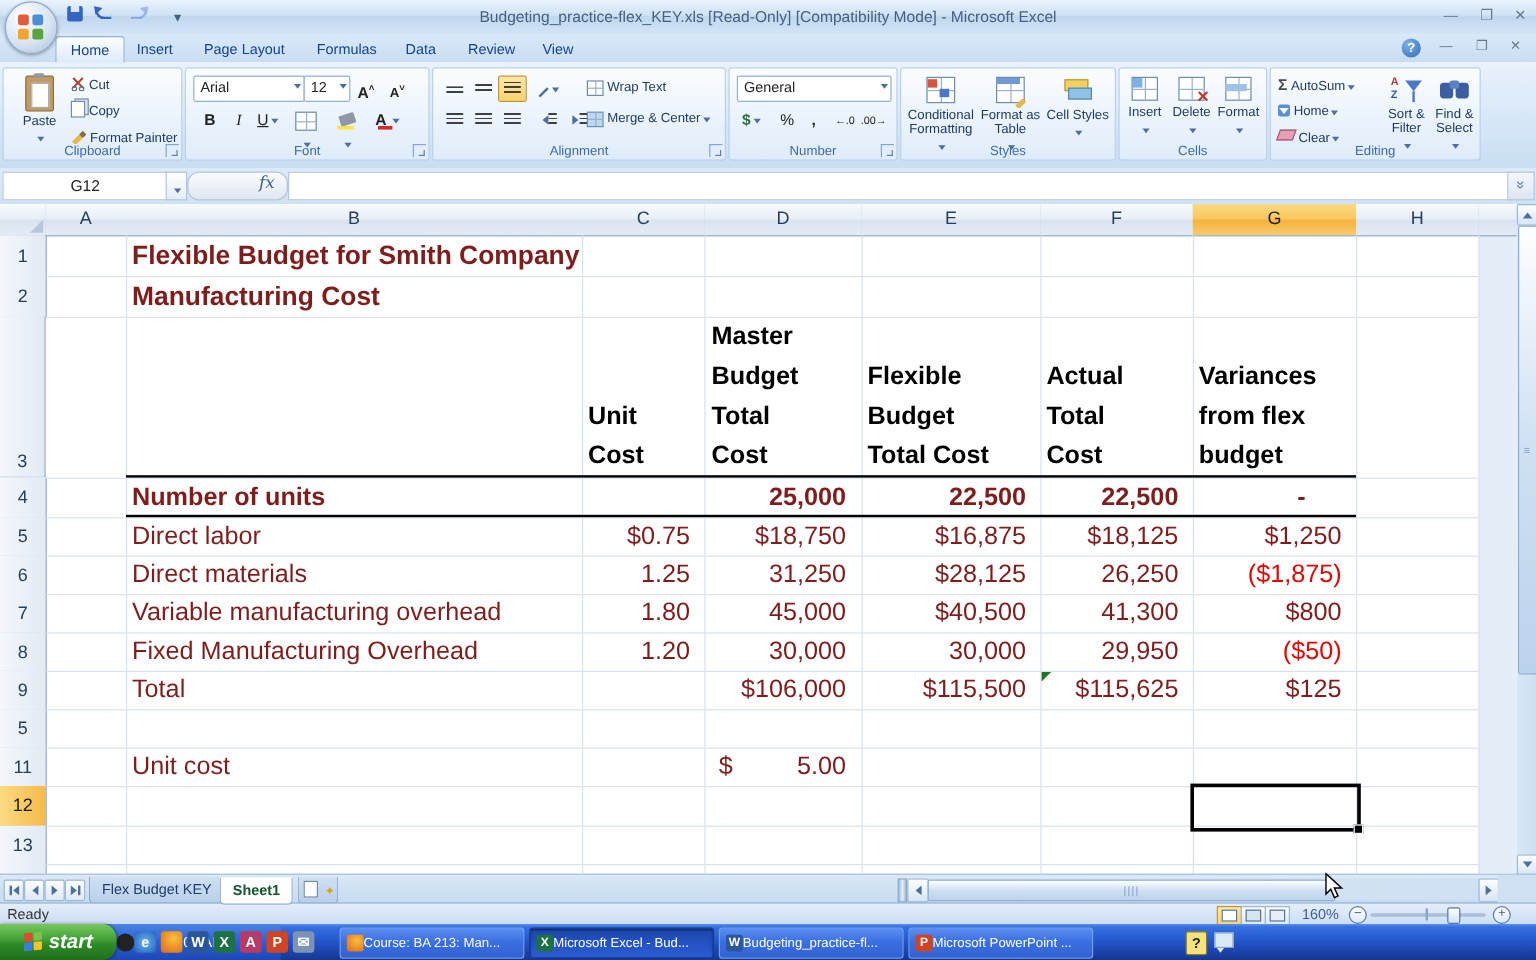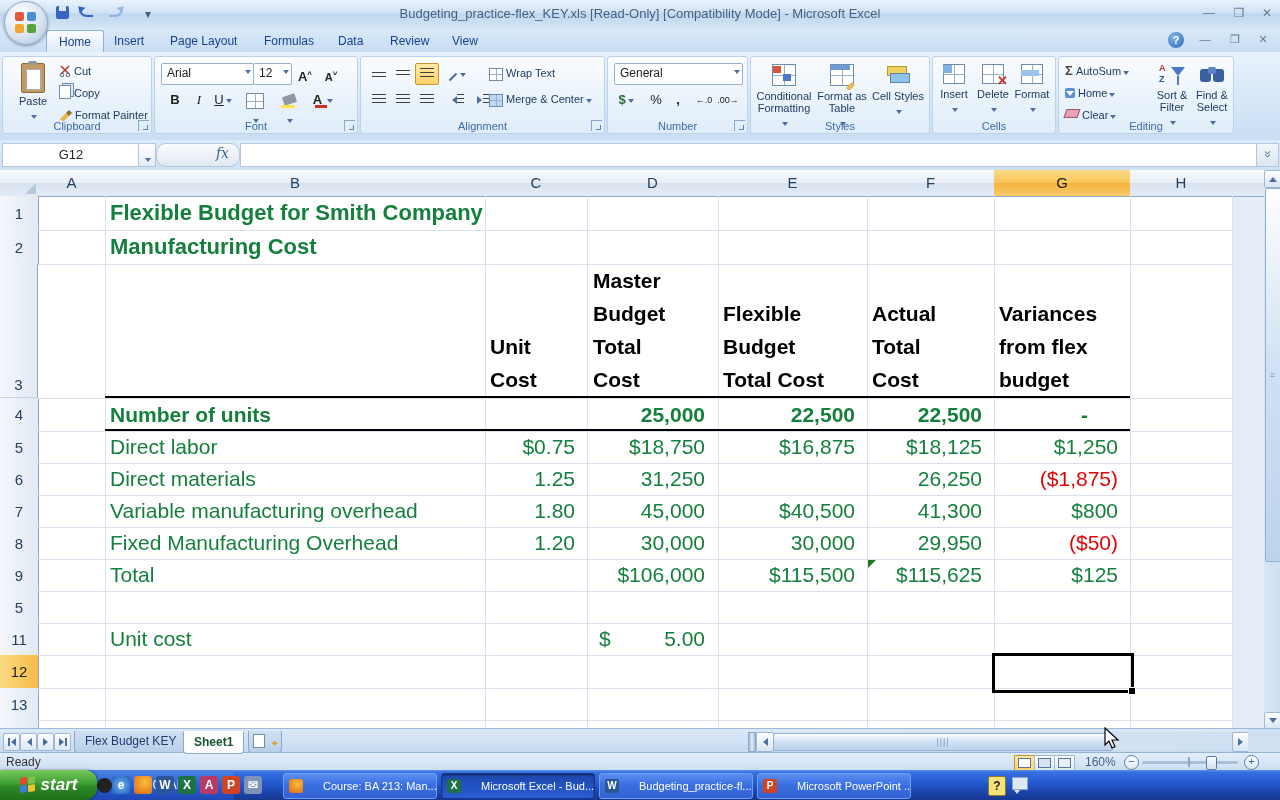--- a/index.html
+++ b/index.html
@@ -62,21 +62,21 @@
   .chdr{position:absolute;top:0;height:26px;background:linear-gradient(#f8fafd,#e7eef7 48%,#d9e3f0 52%,#e3ebf5);
     border-right:1px solid #b0c4de;border-bottom:1px solid #8fa8c8;text-align:center;font-size:15px;color:#24405e;line-height:26px;}
   .chdr.sel{background:linear-gradient(#fbda82,#f9c75e 48%,#f5b33d 52%,#f9cb6b);border-right:1px solid #c79235;color:#1c1c1c;}
   .rhdr{position:absolute;left:0;width:38px;background:linear-gradient(90deg,#f4f7fb,#e2eaf4);
     border-right:1px solid #8fa8c8;border-bottom:1px solid #c3d2e4;text-align:center;font-size:15px;color:#24405e;
     display:flex;align-items:center;justify-content:center;}
   .rhdr.sel{background:linear-gradient(90deg,#fbda82,#f6bb48);color:#1c1c1c;border-bottom:1px solid #c79235;}
   .vl{position:absolute;top:26px;width:1px;height:532px;background:#d9e1ec;}
   .hl{position:absolute;left:38px;width:1194px;height:1px;background:#d9e1ec;}
   .blk{position:absolute;left:105px;width:1025px;height:2px;background:#000;}
-  .ct{position:absolute;font-size:21px;color:#15803d;white-space:nowrap;}
+  .ct{position:absolute;font-size:21px;color:#7f1d1d;white-space:nowrap;}
   .num{text-align:right;}
   .b{font-weight:bold;}
   .red{color:#dd0806;}
   .hc{position:absolute;font-weight:bold;font-size:21px;line-height:33px;white-space:pre-line;}
   .cB{left:110px;} .cC{left:487px;width:88px;} .cD{left:589px;width:116px;}
   .cE{left:720px;width:135px;} .cF{left:869px;width:113px;} .cG{left:996px;width:122px;}
   .rr1{top:26px;line-height:34px;} .rr2{top:60px;line-height:34px;}
   .rr4{top:228px;line-height:33px;} .rr5{top:261px;line-height:32px;}
   .rr6{top:293px;line-height:32px;} .rr7{top:325px;line-height:32px;}
   .rr8{top:357px;line-height:32px;} .rr9{top:389px;line-height:32px;}
@@ -116,21 +116,21 @@
   #taskbar{left:0;top:770px;width:1280px;height:30px;
     background:linear-gradient(#5a93e8,#3570e2 8%,#2458ce 45%,#1f4dbd 60%,#16378f);}
   #startbtn{left:0;top:0;width:97px;height:30px;border-radius:0 12px 12px 0;
     background:linear-gradient(#77c95e,#3f9f34 45%,#2f8b27 55%,#1f6e1a);box-shadow:1px 0 3px rgba(0,0,0,.4);
     color:#fff;font-size:17px;font-style:italic;font-weight:bold;display:flex;align-items:center;justify-content:center;gap:5px;}
   .flag{width:16px;height:16px;position:relative;transform:skewY(-6deg);}
   .fsq{position:absolute;width:7px;height:7px;border-radius:1px;}
   .ql{top:6px;width:18px;height:18px;border-radius:3px;text-align:center;font-size:12px;font-weight:bold;line-height:18px;color:#fff;}
   .task{top:3px;width:142px;height:24px;border-radius:3px;border:1px solid #6ea0f0;
     background:linear-gradient(#5c8ef0,#3a6fe0 45%,#3262d4);color:#fff;font-size:11px;
-    display:flex;align-items:center;gap:20px;padding:0 5px;overflow:hidden;white-space:nowrap;}
+    display:flex;align-items:center;gap:0;padding:0 5px;overflow:hidden;white-space:nowrap;}
   .task.active{background:linear-gradient(#1d46a8,#2353c4 55%,#2c5dd2);border-color:#16378f;box-shadow:inset 0 1px 2px rgba(0,0,0,.5);}
   .appico{flex:0 0 14px;width:14px;height:14px;border-radius:2px;font-size:10px;font-weight:bold;line-height:14px;text-align:center;color:#fff;}
   #tray{left:1046px;top:0;width:234px;height:30px;background:linear-gradient(#4a84e4,#2b60d4 50%,#1d47b4);
     border-left:1px solid #6ea0f0;display:flex;align-items:center;gap:3px;padding-left:6px;box-sizing:border-box;}
   .tico{width:15px;height:15px;border-radius:3px;font-size:10px;font-weight:bold;color:#fff;text-align:center;line-height:15px;}
   #clock{color:#fff;font-size:12px;margin-left:4px;}
   
   #cursor{left:1102px;top:727px;z-index:99;}
 </style>
 </head>
@@ -454,20 +454,21 @@
   <div class="ct rr5 cB">Direct labor</div>
   <div class="ct rr5 cC num">$0.75</div>
   <div class="ct rr5 cD num">$18,750</div>
   <div class="ct rr5 cE num">$16,875</div>
   <div class="ct rr5 cF num">$18,125</div>
   <div class="ct rr5 cG num">$1,250</div>
 
   <div class="ct rr6 cB">Direct materials</div>
   <div class="ct rr6 cC num">1.25</div>
   <div class="ct rr6 cD num">31,250</div>
+  <div class="ct rr6 cE num">$28,125</div>
   <div class="ct rr6 cF num">26,250</div>
   <div class="ct rr6 cG num red">($1,875)</div>
 
   <div class="ct rr7 cB">Variable manufacturing overhead</div>
   <div class="ct rr7 cC num">1.80</div>
   <div class="ct rr7 cD num">45,000</div>
   <div class="ct rr7 cE num">$40,500</div>
   <div class="ct rr7 cF num">41,300</div>
   <div class="ct rr7 cG num">$800</div>
 

